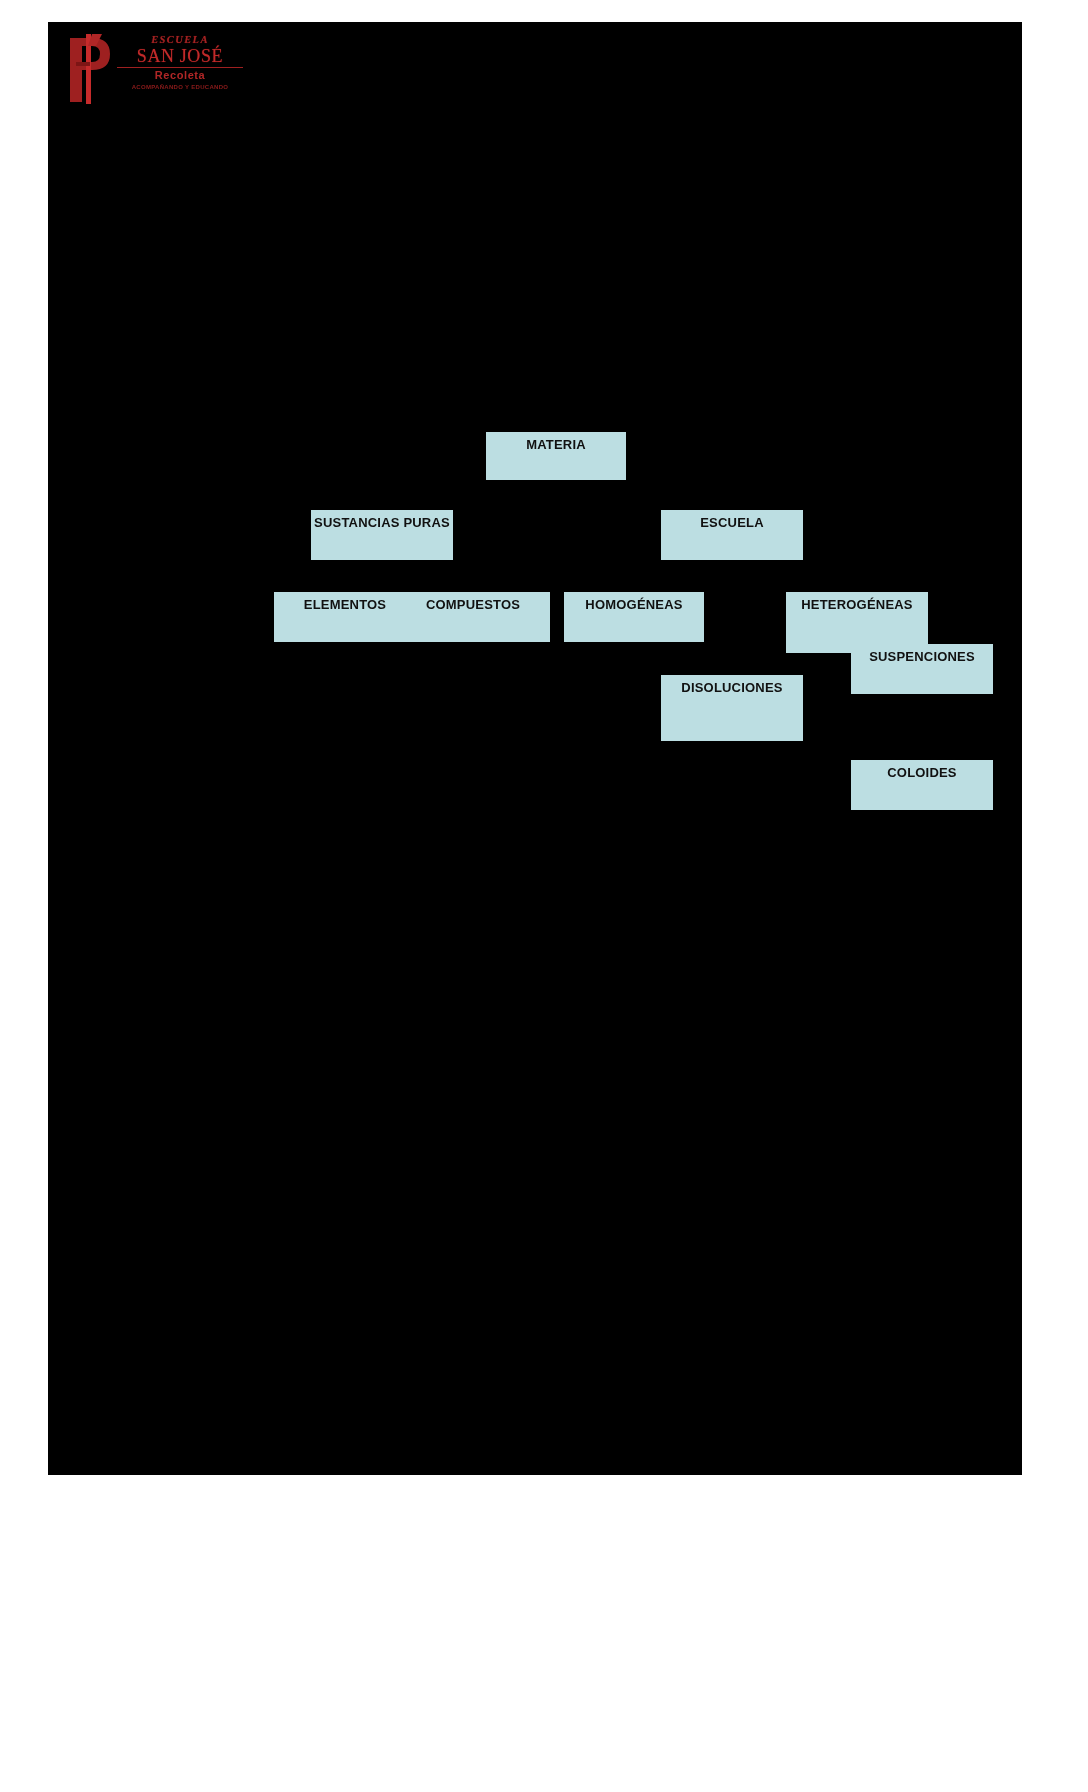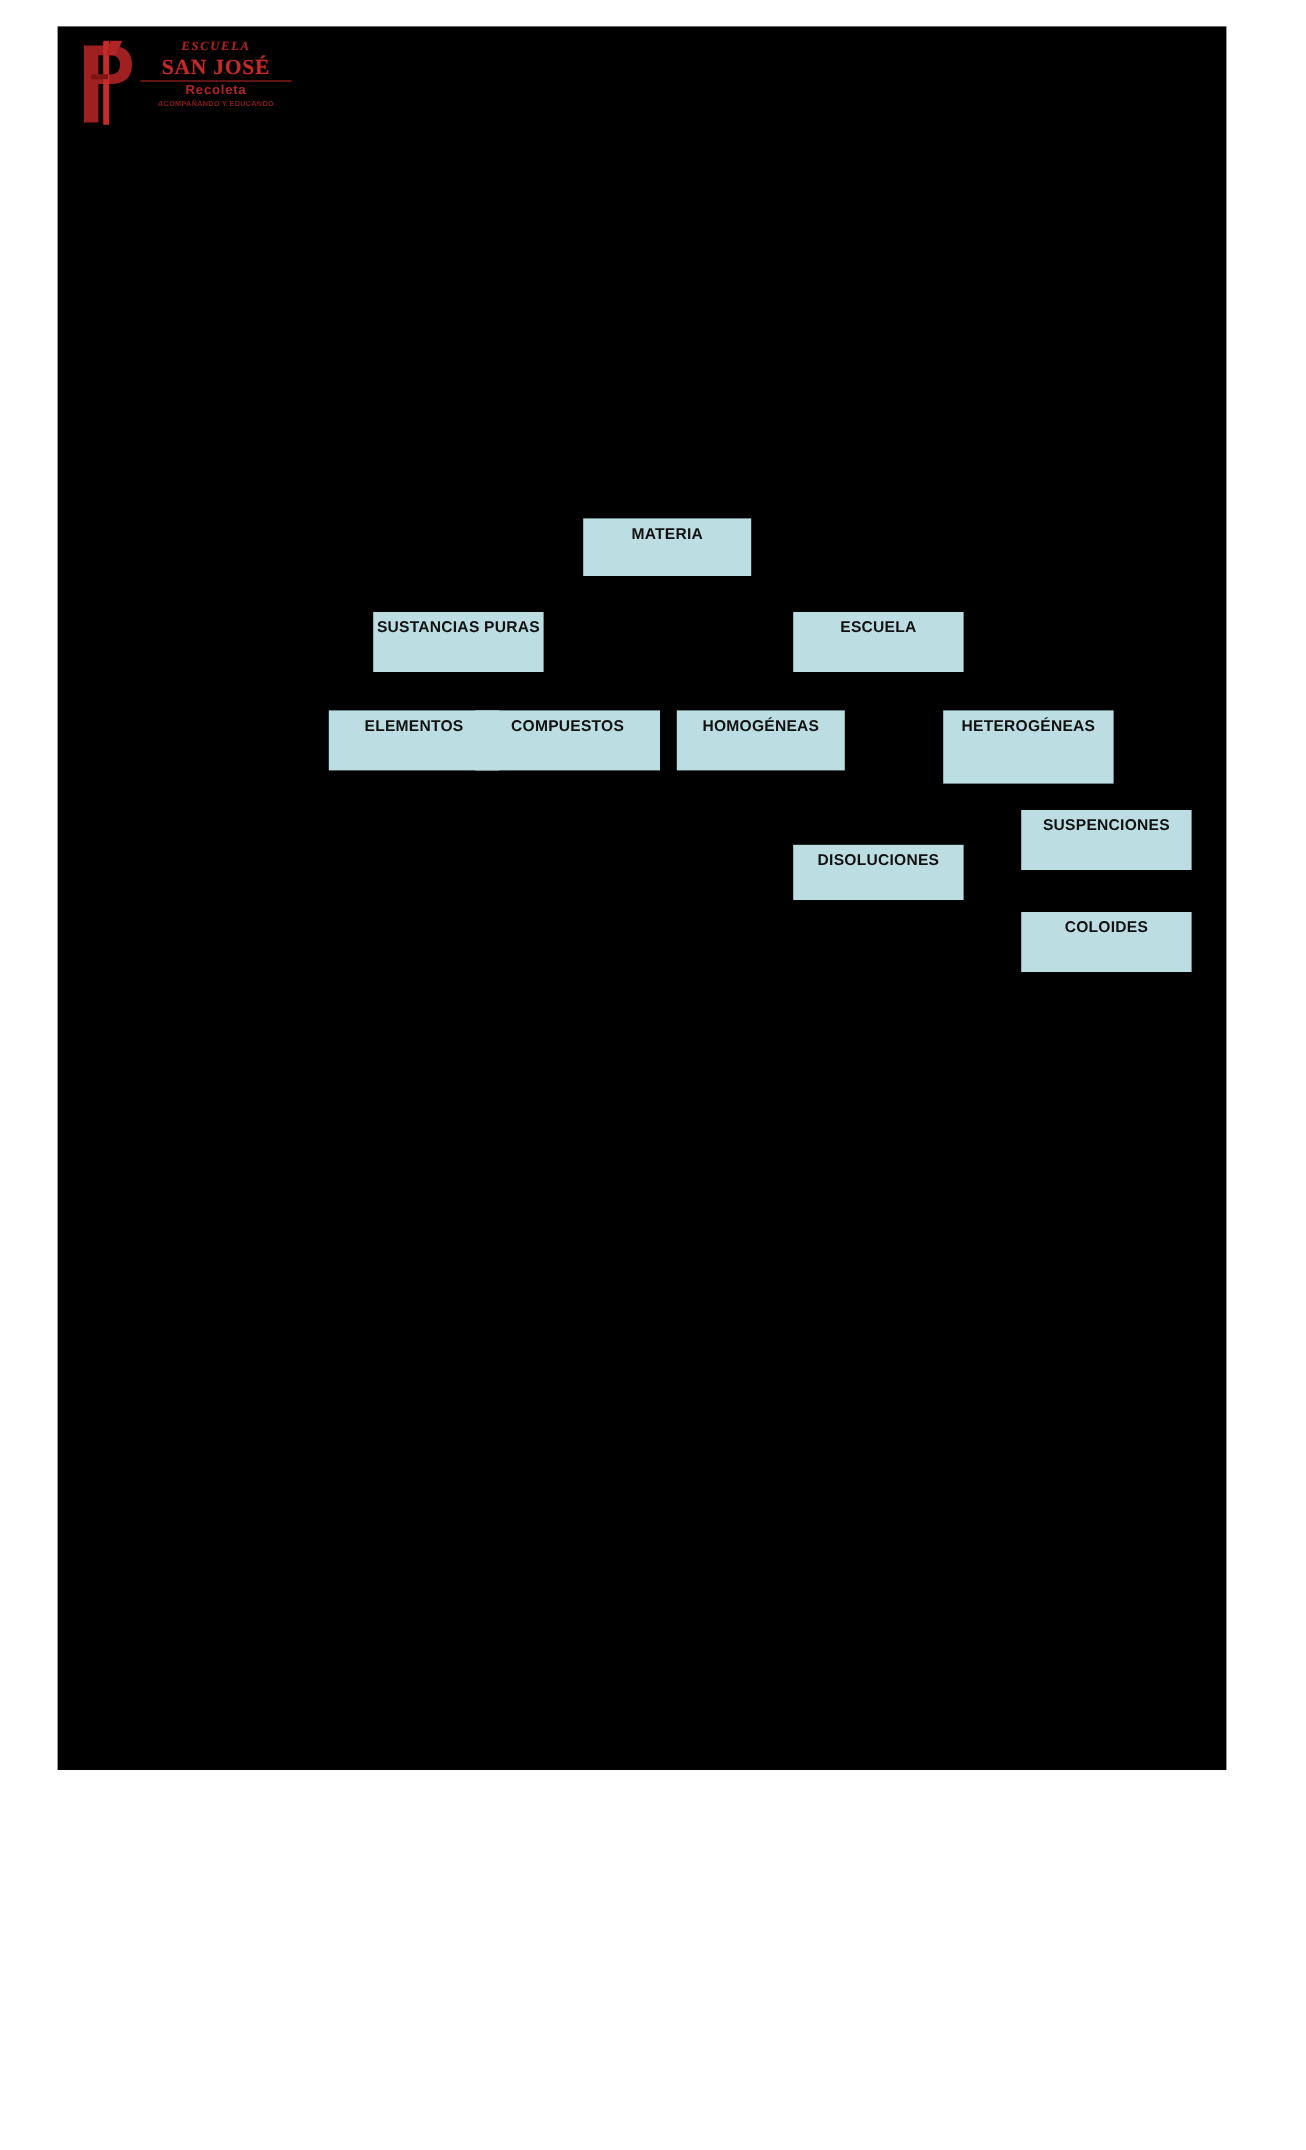--- a/index.html
+++ b/index.html
@@ -52,21 +52,21 @@
     font-weight: bold;
     letter-spacing: 1.4px;
     color: #a32222;
     line-height: 12px;
     text-shadow: 0 0 1px #6e1414;
     font-style: italic;
   }
   .logo-line2 {
     font-family: "Liberation Serif", serif;
     font-size: 18px;
-    font-weight: bold;
+    font-weight: normal;
     letter-spacing: 0.6px;
     color: #c02a2a;
     line-height: 20px;
     text-shadow: 0 0 1px #7d1515;
   }
   .logo-rule {
     width: 126px;
     height: 1px;
     background: #9e2020;
     margin: 1px auto 1px auto;
@@ -162,25 +162,25 @@
     </div>
 
     <div class="node" style="left:516px; top:570px; width:140px; height:50px;">
       <div class="node-label">HOMOGÉNEAS</div>
     </div>
 
     <div class="node" style="left:738px; top:570px; width:142px; height:61px;">
       <div class="node-label">HETEROGÉNEAS</div>
     </div>
 
-    <div class="node" style="left:613px; top:682px; width:142px; height:46px;">
+    <div class="node" style="left:613px; top:653px; width:142px; height:66px;">
       <div class="node-label">DISOLUCIONES</div>
     </div>
 
-    <div class="node" style="left:803px; top:653px; width:142px; height:50px;">
+    <div class="node" style="left:803px; top:622px; width:142px; height:50px;">
       <div class="node-label">SUSPENCIONES</div>
     </div>
 
     <div class="node" style="left:803px; top:738px; width:142px; height:50px;">
       <div class="node-label">COLOIDES</div>
     </div>
 
   </div>
 </div>
 

